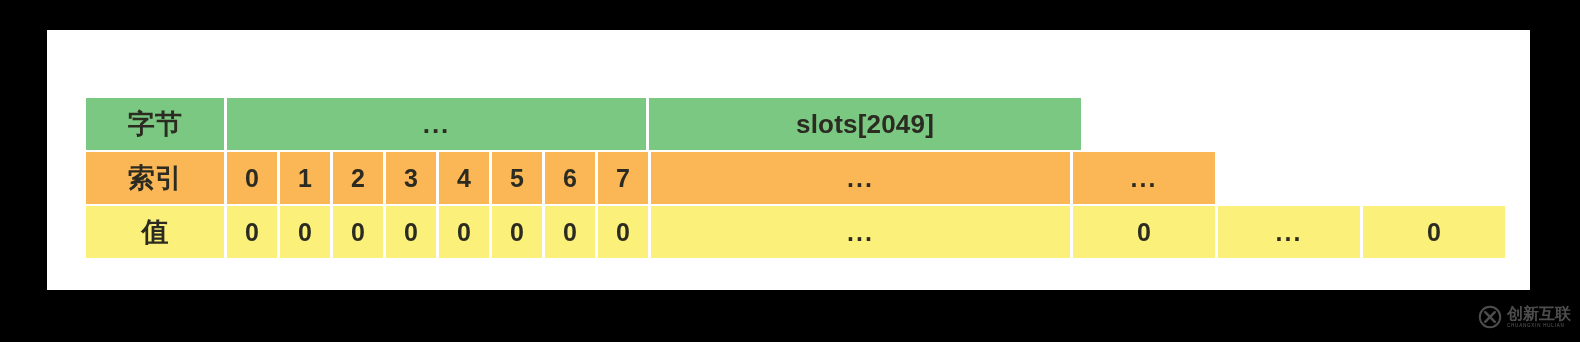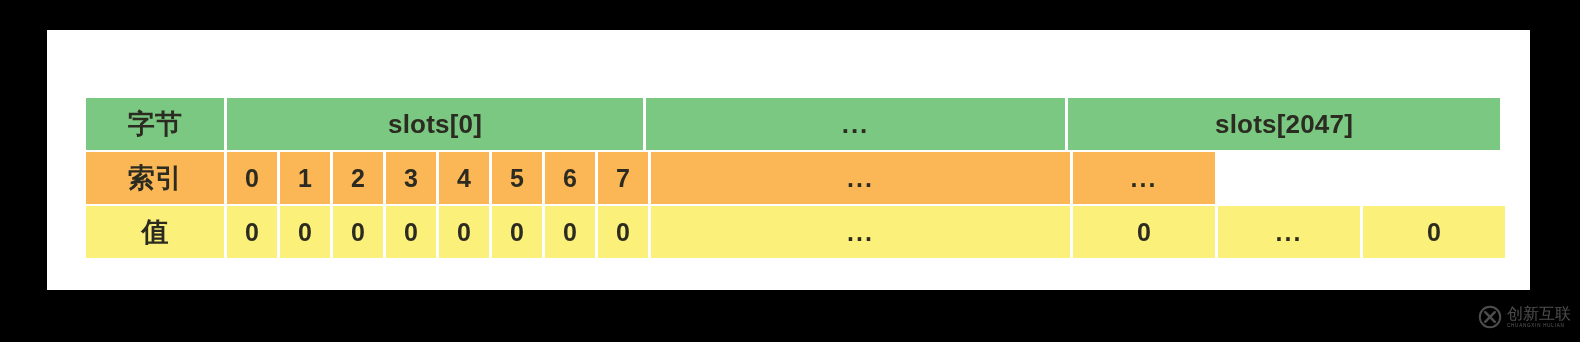--- a/index.html
+++ b/index.html
@@ -104,21 +104,21 @@
     flex: 0 0 24px;
   }
   #watermark .wm-text {
     display: flex;
     flex-direction: column;
     justify-content: center;
     line-height: 1;
   }
   #watermark .wm-cn {
     font-size: 16px;
-    font-weight: normal;
+    font-weight: bold;
     color: #8d8d8d;
     letter-spacing: 0px;
   }
   #watermark .wm-en {
     font-size: 4.5px;
     color: #a8a8a8;
     letter-spacing: 0.8px;
     margin-top: 2px;
   }
 </style>
@@ -126,23 +126,22 @@
 <body>
 
 <div id="stage">
 
   <div id="card">
 
     <div id="table">
 
       <div class="row row-byte">
         <div class="cell label">字节</div>
-        <div class="cell group-slot0">slots[0]</div>
         <div class="cell group-mid ell">...</div>
-        <div class="cell group-slot2047">slots[2047]</div>
+        <div class="cell group-slot2047">slots[2049]</div>
       </div>
 
       <div class="row row-index">
         <div class="cell label">索引</div>
         <div class="cell byte">0</div>
         <div class="cell byte">1</div>
         <div class="cell byte">2</div>
         <div class="cell byte">3</div>
         <div class="cell byte">4</div>
         <div class="cell byte">5</div>

